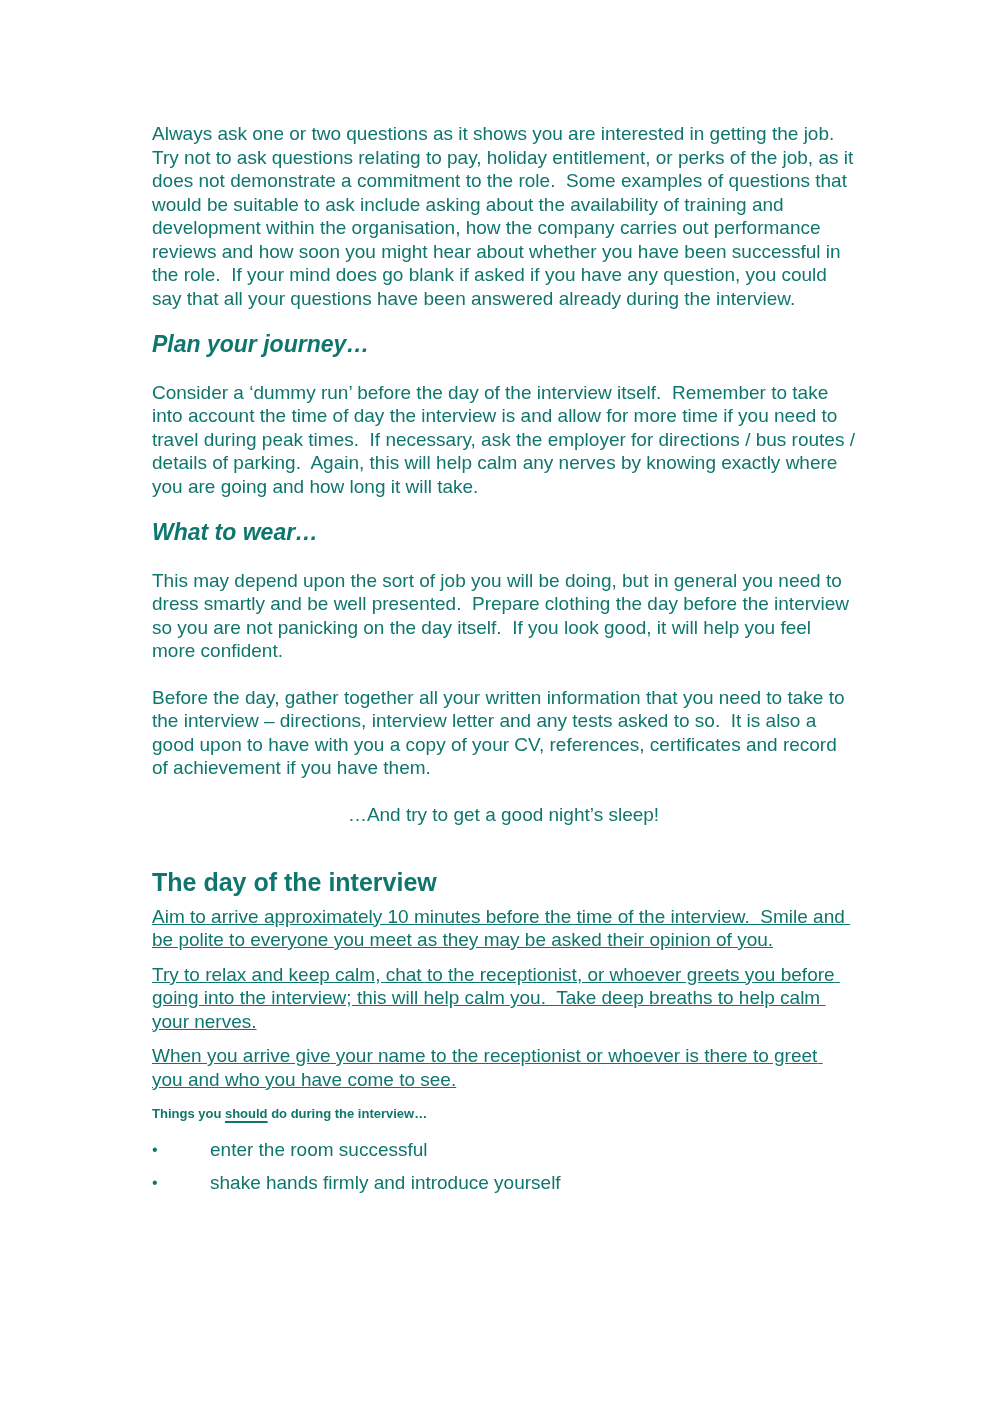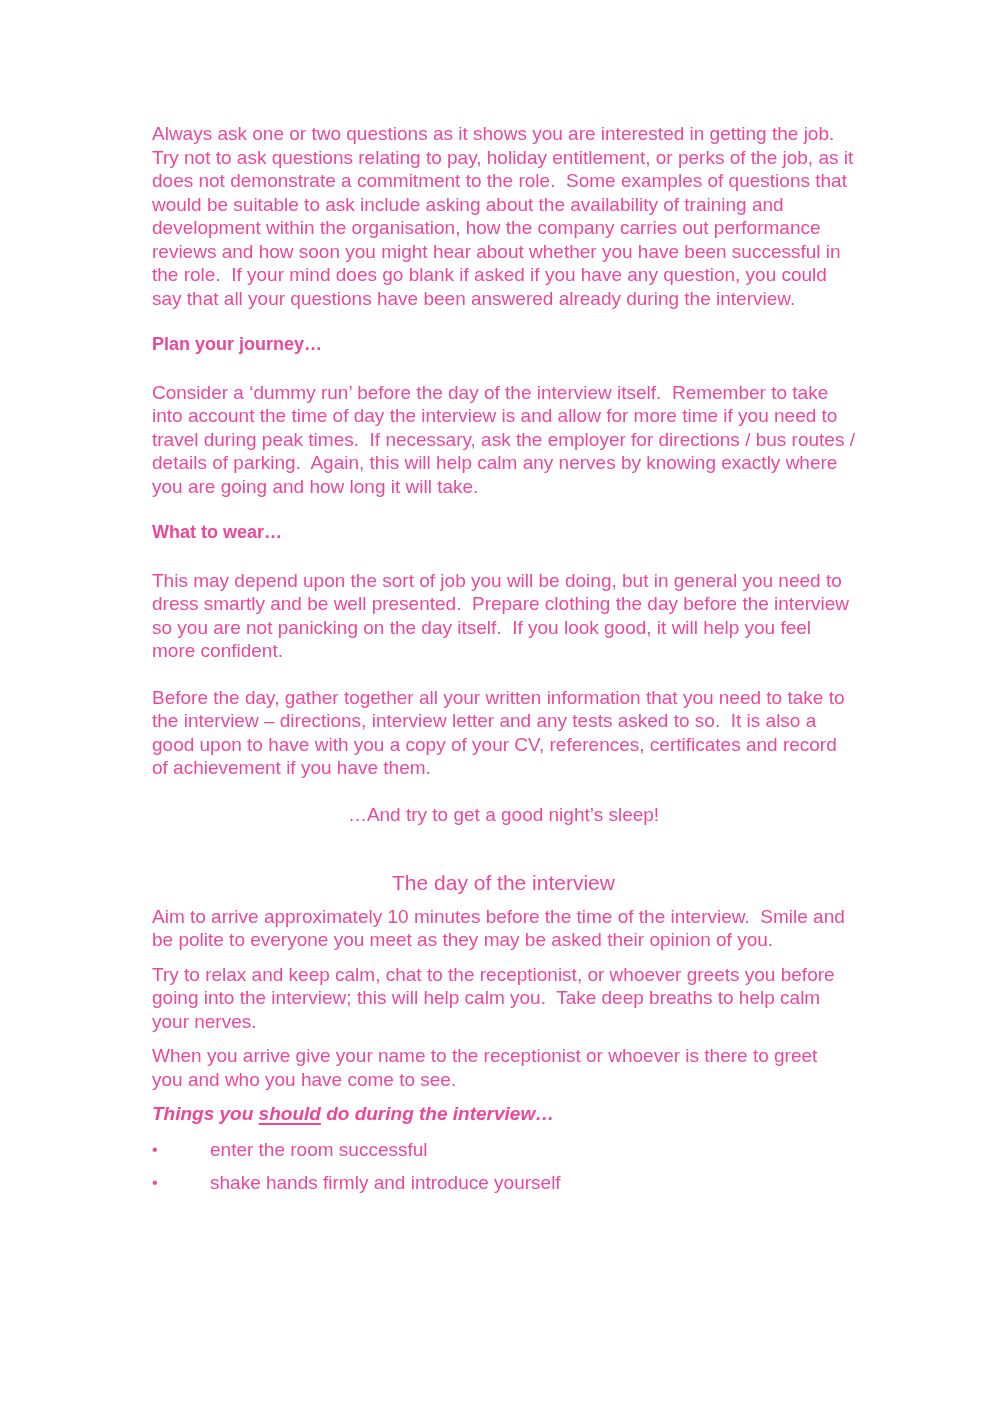--- a/index.html
+++ b/index.html
@@ -6,51 +6,51 @@
   .page {
     position: relative;
     width: 1005px;
     height: 1421px;
     box-sizing: border-box;
     padding: 122px 150px 0 152px;
     background: #ffffff;
     font-family: "Liberation Sans", sans-serif;
     font-size: 19px;
     line-height: 23.5px;
-    color: #ec4899;
+    color: #0f766e;
     overflow: hidden;
   }
   .body-text {
     margin: 0 0 23px 0;
     white-space: pre-wrap;
   }
   .sub-heading {
-    font-size: 18px;
+    font-size: 23px;
     font-weight: bold;
+    font-style: italic;
     margin: 0 0 24px 0;
   }
   .sleep-note {
     margin: 0 0 45px 0;
     white-space: pre-wrap;
     text-align: center;
   }
   .day-title {
-    font-size: 21px;
-    font-weight: normal;
-    text-align: center;
+    font-size: 25px;
+    font-weight: bold;
     margin: 0 0 10px 0;
   }
   .day-para {
     margin: 0 2px 11px 0;
     white-space: pre-wrap;
+    text-decoration: underline;
   }
   .should-heading {
-    font-size: 19px;
+    font-size: 13px;
     font-weight: bold;
-    font-style: italic;
     margin: 8px 0 12px 0;
   }
   .should-heading .underlined {
     text-decoration: underline;
     text-decoration-thickness: 2px;
     text-underline-offset: 3px;
   }
   .bullet-row {
     display: flex;
     align-items: flex-start;

